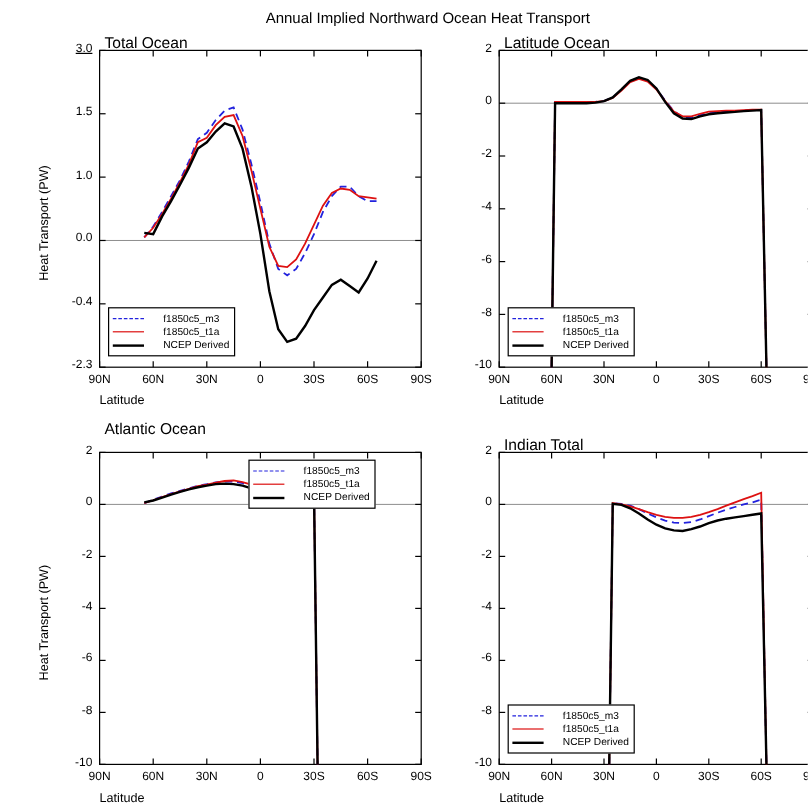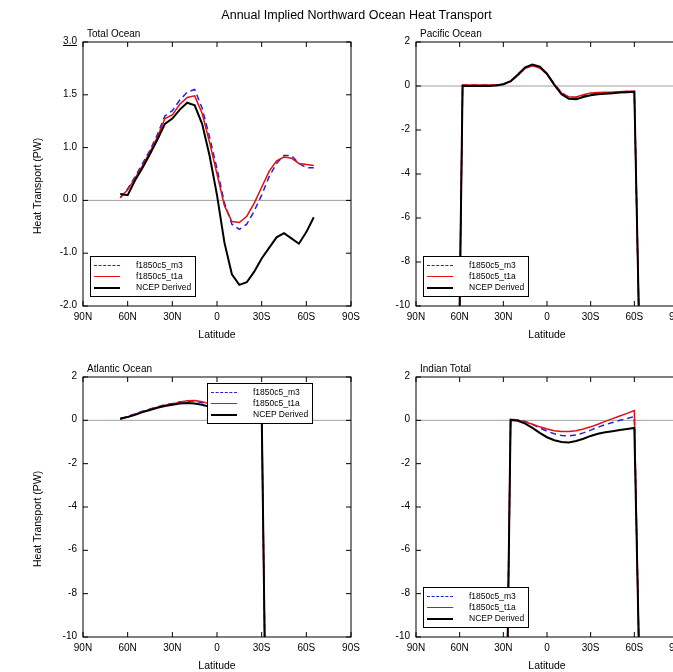--- a/index.html
+++ b/index.html
@@ -27,28 +27,27 @@
     width: 673px;
     text-align: center;
     font-size: 12.5px;
     color: #000;
   }
   .panel {
     position: absolute;
   }
   .panel-label {
     position: absolute;
-    font-size: 10px;
+    font-size: 13px;
     color: #000;
     white-space: nowrap;
   }
   .axis-title-x {
     position: absolute;
     font-size: 10.5px;
-    text-align: center;
     color: #000;
   }
   .axis-title-y {
     position: absolute;
     font-size: 10.5px;
     color: #000;
     transform-origin: 0 0;
     transform: rotate(-90deg);
     white-space: nowrap;
   }
@@ -145,22 +144,22 @@
     <div class="tick-label-x" style="left: 87.6667px; top: 311px; width: 40px;">60N</div>
     <div class="tick-label-x" style="left: 132.333px; top: 311px; width: 40px;">30N</div>
     <div class="tick-label-x" style="left: 177px; top: 311px; width: 40px;">0</div>
     <div class="tick-label-x" style="left: 221.667px; top: 311px; width: 40px;">30S</div>
     <div class="tick-label-x" style="left: 266.333px; top: 311px; width: 40px;">60S</div>
     <div class="tick-label-x" style="left: 311px; top: 311px; width: 40px;">90S</div>
     <div class="tick-label-y" style="left: 15px; top: 35px; width: 42px; text-decoration: underline;">3.0</div>
     <div class="tick-label-y" style="left: 15px; top: 87.8px; width: 42px;">1.5</div>
     <div class="tick-label-y" style="left: 15px; top: 140.6px; width: 42px;">1.0</div>
     <div class="tick-label-y" style="left: 15px; top: 193.4px; width: 42px;">0.0</div>
-    <div class="tick-label-y" style="left: 15px; top: 246.2px; width: 42px;">-1.0</div>
-    <div class="tick-label-y" style="left: 15px; top: 299px; width: 42px;">-2.0</div>
+    <div class="tick-label-y" style="left: 15px; top: 246.2px; width: 42px;">-0.4</div>
+    <div class="tick-label-y" style="left: 15px; top: 299px; width: 42px;">-2.3</div>
     <div class="axis-title-x" style="left: 63px; top: 328px; width: 268px;">Latitude</div>
     <div class="axis-title-y" style="left: 11px; top: 234px;">Heat Transport (PW)</div>
     <div class="legend" style="left: 70px; top: 256px; width: 106px;">
       <div class="legend-row">
         <span class="legend-key">
           <i style="border-top: 1.6px dashed rgb(34, 34, 221);"></i>
         </span>
         <span class="legend-text">f1850c5_m3</span>
       </div>
       <div class="legend-row">
@@ -204,21 +203,21 @@
       <line x1="396" x2="401" y1="218" y2="218" stroke="#000" stroke-width="1"></line>
       <line x1="658" x2="653" y1="218" y2="218" stroke="#000" stroke-width="1"></line>
       <line x1="396" x2="401" y1="262" y2="262" stroke="#000" stroke-width="1"></line>
       <line x1="658" x2="653" y1="262" y2="262" stroke="#000" stroke-width="1"></line>
       <line x1="396" x2="401" y1="306" y2="306" stroke="#000" stroke-width="1"></line>
       <line x1="658" x2="653" y1="306" y2="306" stroke="#000" stroke-width="1"></line>
       <polyline points="439.6666666666667,306 442.5777777777778,84.9 446.94444444444446,84.9 454.22222222222223,84.9 461.5,84.9 468.77777777777777,84.9 476.05555555555554,84.9 483.3333333333333,84.24000000000001 490.6111111111111,81.16 497.8888888888889,75 505.1666666666667,67.96000000000001 512.4444444444445,65.1 519.7222222222222,67.3 527,73.9 534.2777777777778,83.8 541.5555555555555,92.6 548.8333333333334,97.44 556.1111111111111,98.1 563.3888888888889,95.9 570.6666666666666,94.36 577.9444444444445,93.7 585.2222222222222,93.03999999999999 592.5,92.6 599.7777777777778,92.16000000000001 607.0555555555555,91.5 614.3333333333334,91.5 618.7,306" fill="none" stroke="#2222dd" stroke-width="1.5" stroke-dasharray="6,4"></polyline>
       <polyline points="439.6666666666667,306 442.5777777777778,84.9 446.94444444444446,84.9 454.22222222222223,84.9 461.5,84.9 468.77777777777777,84.9 476.05555555555554,84.9 483.3333333333333,84.24000000000001 490.6111111111111,81.6 497.8888888888889,75.44 505.1666666666667,68.4 512.4444444444445,65.76 519.7222222222222,67.96000000000001 527,74.56 534.2777777777778,84.24000000000001 541.5555555555555,93.03999999999999 548.8333333333334,97 556.1111111111111,97 563.3888888888889,94.8 570.6666666666666,93.03999999999999 577.9444444444445,92.6 585.2222222222222,92.16000000000001 592.5,92.16000000000001 599.7777777777778,91.72 607.0555555555555,91.28 614.3333333333334,91.28 618.7,306" fill="none" stroke="#dd1111" stroke-width="1.5"></polyline>
       <polyline points="439.6666666666667,306 442.5777777777778,86 446.94444444444446,86 454.22222222222223,86 461.5,86 468.77777777777777,86 476.05555555555554,85.56 483.3333333333333,84.24000000000001 490.6111111111111,81.16 497.8888888888889,74.56 505.1666666666667,67.3 512.4444444444445,64.44 519.7222222222222,66.64 527,73.68 534.2777777777778,84.9 541.5555555555555,94.36 548.8333333333334,98.75999999999999 556.1111111111111,99.2 563.3888888888889,97 570.6666666666666,95.24 577.9444444444445,94.36 585.2222222222222,93.7 592.5,93.26 599.7777777777778,92.6 607.0555555555555,92.16000000000001 614.3333333333334,91.72 618.7,306" fill="none" stroke="#000000" stroke-width="2"></polyline>
     </svg>
-    <div class="panel-label" style="left: 400px; top: 28px;">Pacific Ocean</div>
+    <div class="panel-label" style="left: 400px; top: 28px;">Latitude Ocean</div>
     <div class="tick-label-x" style="left: 376px; top: 311px; width: 40px;">90N</div>
     <div class="tick-label-x" style="left: 419.667px; top: 311px; width: 40px;">60N</div>
     <div class="tick-label-x" style="left: 463.333px; top: 311px; width: 40px;">30N</div>
     <div class="tick-label-x" style="left: 507px; top: 311px; width: 40px;">0</div>
     <div class="tick-label-x" style="left: 550.667px; top: 311px; width: 40px;">30S</div>
     <div class="tick-label-x" style="left: 594.333px; top: 311px; width: 40px;">60S</div>
     <div class="tick-label-x" style="left: 638px; top: 311px; width: 40px;">90S</div>
     <div class="tick-label-y" style="left: 348px; top: 35px; width: 42px;">2</div>
     <div class="tick-label-y" style="left: 348px; top: 79px; width: 42px;">0</div>
     <div class="tick-label-y" style="left: 348px; top: 123px; width: 42px;">-2</div>
@@ -275,21 +274,21 @@
       <line x1="63" x2="68" y1="550.3333333333333" y2="550.3333333333333" stroke="#000" stroke-width="1"></line>
       <line x1="331" x2="326" y1="550.3333333333333" y2="550.3333333333333" stroke="#000" stroke-width="1"></line>
       <line x1="63" x2="68" y1="593.6666666666667" y2="593.6666666666667" stroke="#000" stroke-width="1"></line>
       <line x1="331" x2="326" y1="593.6666666666667" y2="593.6666666666667" stroke="#000" stroke-width="1"></line>
       <line x1="63" x2="68" y1="637" y2="637" stroke="#000" stroke-width="1"></line>
       <line x1="331" x2="326" y1="637" y2="637" stroke="#000" stroke-width="1"></line>
       <polyline points="100.22222222222223,419.25 107.66666666666666,416.43333333333334 115.11111111111111,413.8333333333333 122.55555555555554,411.23333333333335 130,409.06666666666666 137.44444444444446,406.9 144.8888888888889,404.73333333333335 152.33333333333331,403.43333333333334 159.77777777777777,401.9166666666667 167.22222222222223,401.26666666666665 174.66666666666669,401.26666666666665 182.1111111111111,402.56666666666666 189.55555555555554,404.73333333333335 197,406.25 204.44444444444446,406.9 211.88888888888889,406.9 219.33333333333334,406.9 226.7777777777778,406.9 234.2222222222222,407.3333333333333 241.66666666666666,408.4166666666667 244.64444444444445,637" fill="none" stroke="#2222dd" stroke-width="1.5" stroke-dasharray="6,4"></polyline>
       <polyline points="100.22222222222223,419.25 107.66666666666666,416.8666666666667 115.11111111111111,414.26666666666665 122.55555555555554,411.6666666666667 130,409.5 137.44444444444446,407.3333333333333 144.8888888888889,405.1666666666667 152.33333333333331,403.8666666666667 159.77777777777777,402.1333333333333 167.22222222222223,400.8333333333333 174.66666666666669,400.4 182.1111111111111,401.7 189.55555555555554,403.8666666666667 197,405.6 204.44444444444446,406.25 211.88888888888889,406.0333333333333 219.33333333333334,406.0333333333333 226.7777777777778,406.0333333333333 234.2222222222222,406.46666666666664 241.66666666666666,407.76666666666665 244.64444444444445,637" fill="none" stroke="#dd1111" stroke-width="1.5"></polyline>
       <polyline points="100.22222222222223,418.6 107.66666666666666,417.0833333333333 115.11111111111111,414.7 122.55555555555554,412.1 130,409.93333333333334 137.44444444444446,407.76666666666665 144.8888888888889,406.0333333333333 152.33333333333331,404.73333333333335 159.77777777777777,403.43333333333334 167.22222222222223,403 174.66666666666669,403.43333333333334 182.1111111111111,404.73333333333335 189.55555555555554,406.9 197,408.4166666666667 204.44444444444446,409.06666666666666 211.88888888888889,409.06666666666666 219.33333333333334,409.06666666666666 226.7777777777778,409.06666666666666 234.2222222222222,409.5 241.66666666666666,410.3666666666667 244.64444444444445,637" fill="none" stroke="#000000" stroke-width="2"></polyline>
     </svg>
-    <div class="panel-label" style="left: 67px; top: 363px;">Atlantic Ocean</div>
+    <div class="panel-label" style="left: 67px; top: 350px;">Atlantic Ocean</div>
     <div class="tick-label-x" style="left: 43px; top: 642px; width: 40px;">90N</div>
     <div class="tick-label-x" style="left: 87.6667px; top: 642px; width: 40px;">60N</div>
     <div class="tick-label-x" style="left: 132.333px; top: 642px; width: 40px;">30N</div>
     <div class="tick-label-x" style="left: 177px; top: 642px; width: 40px;">0</div>
     <div class="tick-label-x" style="left: 221.667px; top: 642px; width: 40px;">30S</div>
     <div class="tick-label-x" style="left: 266.333px; top: 642px; width: 40px;">60S</div>
     <div class="tick-label-x" style="left: 311px; top: 642px; width: 40px;">90S</div>
     <div class="tick-label-y" style="left: 15px; top: 370px; width: 42px;">2</div>
     <div class="tick-label-y" style="left: 15px; top: 413.333px; width: 42px;">0</div>
     <div class="tick-label-y" style="left: 15px; top: 456.667px; width: 42px;">-2</div>

